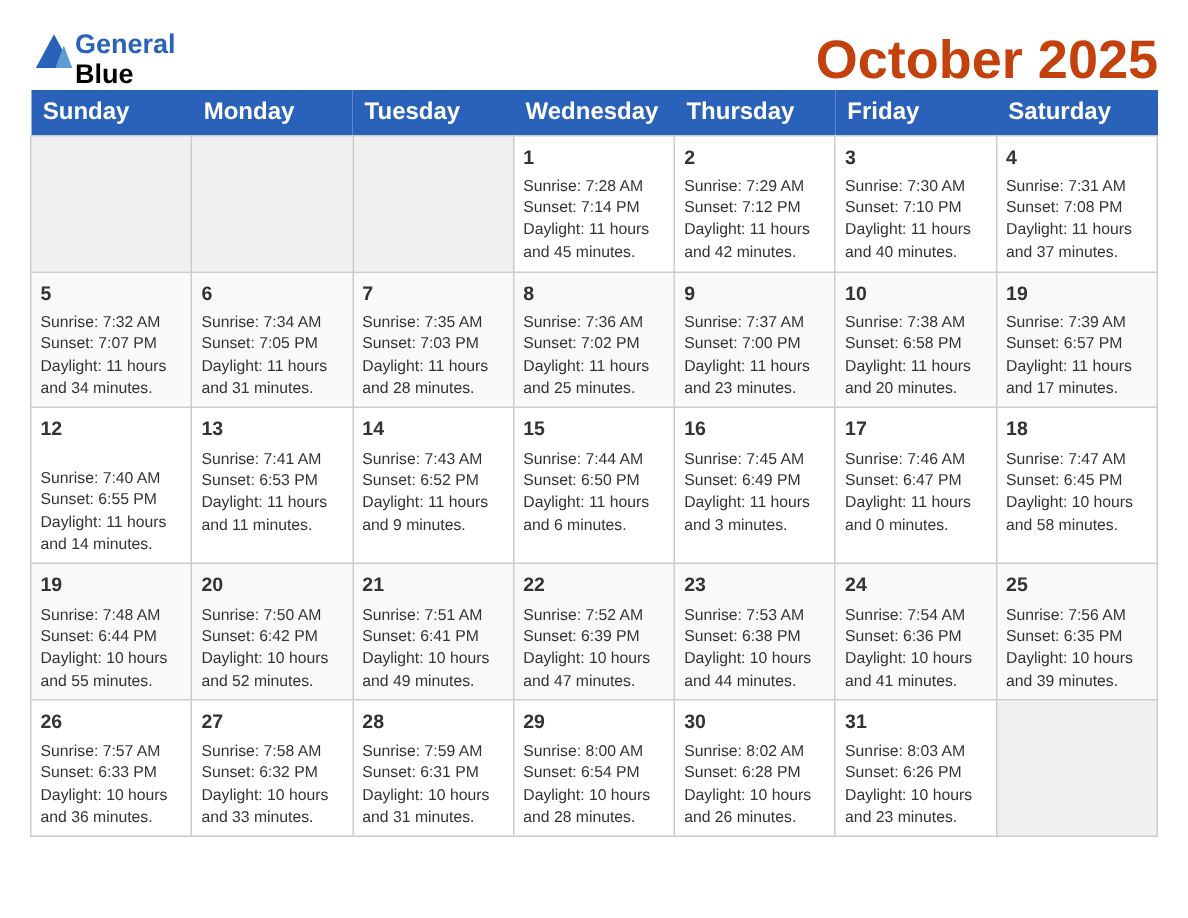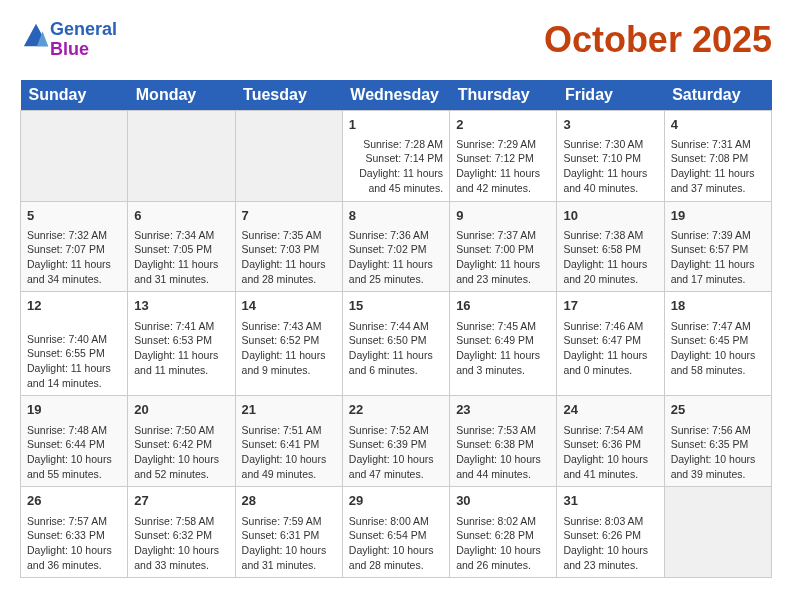--- a/index.html
+++ b/index.html
@@ -7,21 +7,21 @@
       font-family: Arial, sans-serif;
       background: #fff;
       width: 792px;
       min-height: 612px;
       padding: 20px;
     }
     .header {
       display: flex;
       justify-content: space-between;
       align-items: flex-start;
-      margin-bottom: 20px;
+      margin-bottom: 0;
     }
     .logo {
       display: flex;
       align-items: center;
     }
     .logo-text {
       font-size: 18px;
       font-weight: bold;
       color: #333;
       line-height: 1.1;
@@ -95,21 +95,21 @@
 <div class="header">
   <div class="logo">
     <div>
       <svg class="logo-icon" viewBox="0 0 30 30">
         <polygon points="15,2 28,26 2,26" fill="#2962b8"></polygon>
         <polygon points="22,10 28,26 16,26" fill="#5b9bd5"></polygon>
       </svg>
     </div>
     <div class="logo-text">
       <div><span>General</span></div>
-      <div style="color:#a21caf;">Blue</div>
+      <div style="color:#000000;">Blue</div>
     </div>
   </div>
   <div class="title-block">
     <h1>October 2025</h1>
   </div>
 </div>
 
 <table>
   <thead>
     <tr>
@@ -122,21 +122,21 @@
         <th>Saturday</th>
       </tr>
   </thead>
   <tbody id="calendar-body">
   <tr>
         <td class="empty"></td>
         <td class="empty"></td>
         <td class="empty"></td>
         <td>
           <div class="day-number">1</div>
-          <div class="day-info" style="white-space: pre-line; text-align: right;">Sunrise: 7:28 AM
+          <div class="day-info" style="white-space: pre-line;">Sunrise: 7:28 AM
 Sunset: 7:14 PM
 Daylight: 11 hours and 45 minutes.</div>
         </td>
         <td>
           <div class="day-number">2</div>
           <div class="day-info" style="white-space: pre-line;">Sunrise: 7:29 AM
 Sunset: 7:12 PM
 Daylight: 11 hours and 42 minutes.</div>
         </td>
         <td>

